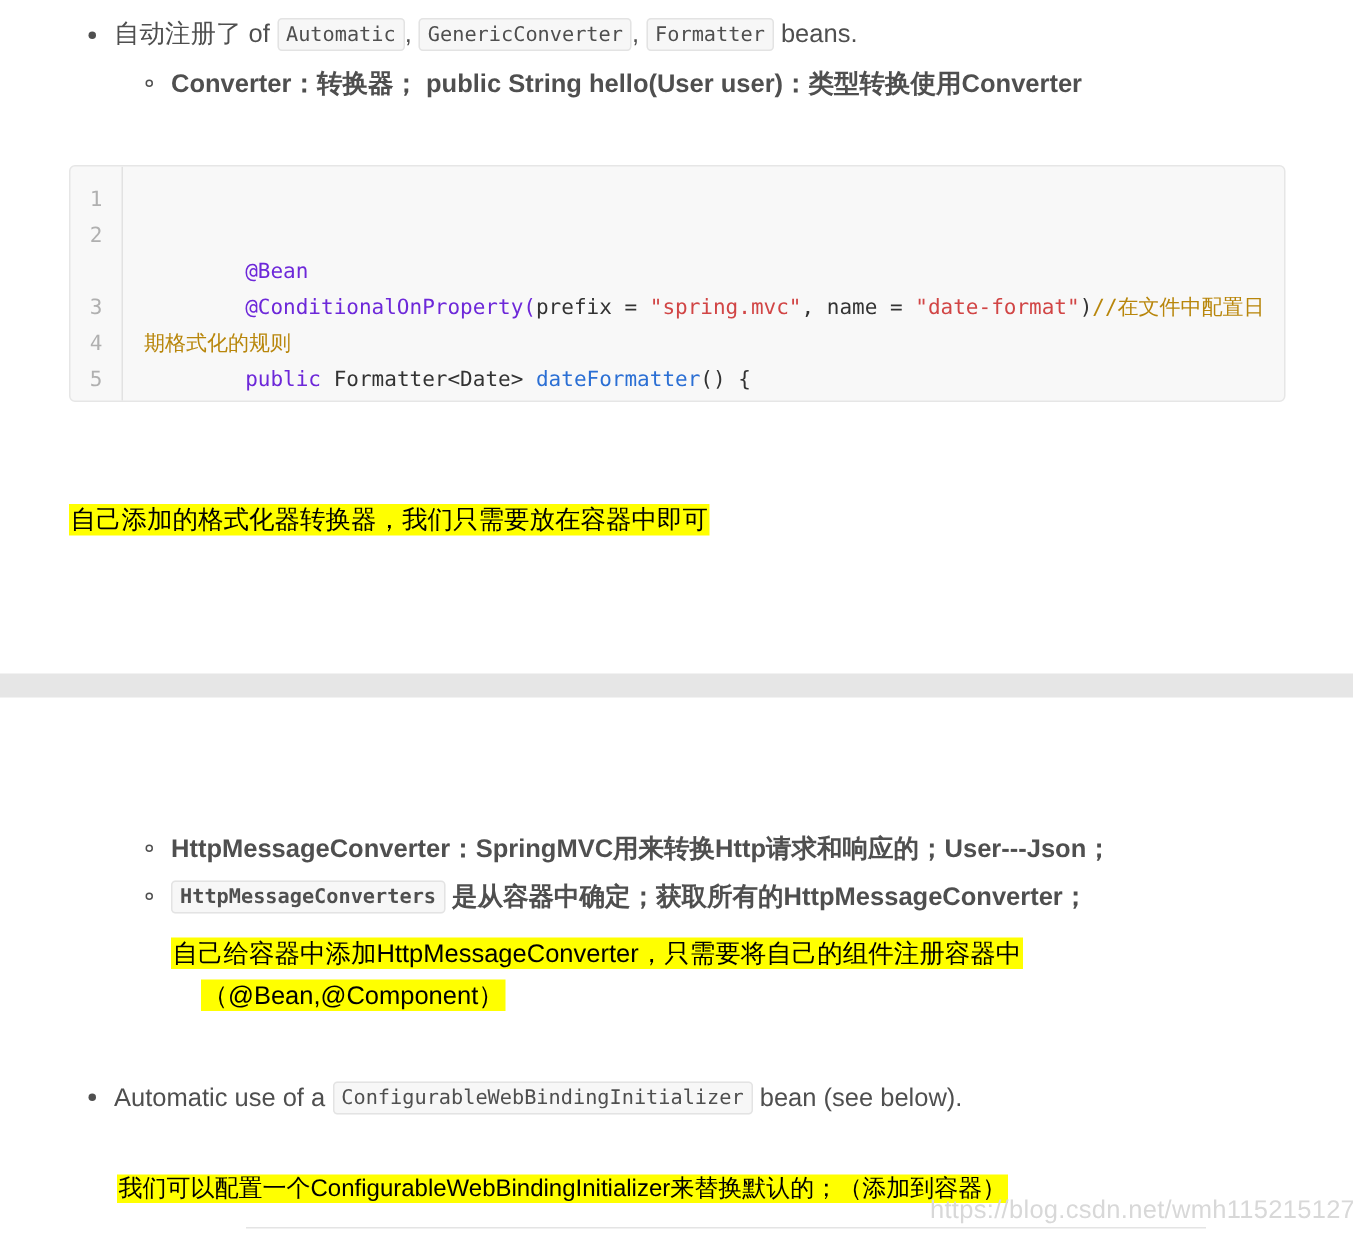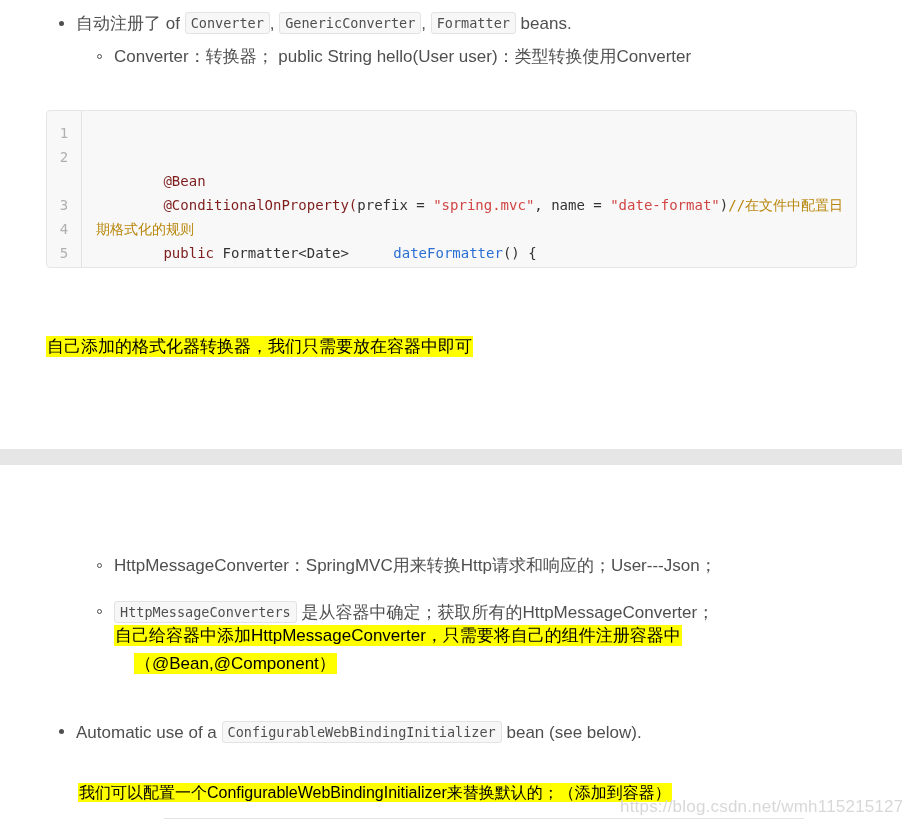--- a/index.html
+++ b/index.html
@@ -39,20 +39,21 @@
     top: 11px;
     width: 5px;
     height: 5px;
     border-radius: 50%;
     background: #4f4f4f;
   }
   ul.lvl2 {
     list-style: none;
     margin: 0;
     padding: 0;
+    font-weight: bold;
   }
   li.bullet2 {
     position: relative;
     padding-left: 30px;
     font-size: 17px;
     line-height: 28px;
     color: #4f4f4f;
   }
   li.bullet2::before {
     content: "";
@@ -116,25 +117,25 @@
   }
   .gutter div { height: 24px; }
   .gutter div.blank { visibility: hidden; }
   .codearea {
     flex: 1 1 auto;
     padding: 10px 0 10px 14px;
     white-space: pre-wrap;
     color: #333333;
   }
   .codearea .ln { display: block; }
-  .kw   { color: #7f1d1d; }
-  .fn   { color: #2b6fd4; margin-left: 36px; }
+  .kw   { color: #6d28d9; }
+  .fn   { color: #2b6fd4; }
   .str  { color: #d14545; }
   .cmt  { color: #b8860b; }
-  .ann  { color: #7f1d1d; }
+  .ann  { color: #6d28d9; }
   .plain{ color: #333333; }
 
   
   .grayband {
     position: absolute;
     left: 0;
     width: 902px;
     background: #e6e6e6;
   }
 
@@ -156,21 +157,21 @@
   .abs { position: absolute; }
 </style>
 </head>
 <body>
 
 <div class="page">
 
   <div class="abs" style="left:46px; top:10px; width:840px;">
     <ul class="lvl1">
       <li class="bullet1">
-        <span>自动注册了 of </span><code class="chip">Converter</code><span>, </span><code class="chip">GenericConverter</code><span>, </span><code class="chip">Formatter</code><span> beans.</span>
+        <span>自动注册了 of </span><code class="chip">Automatic</code><span>, </span><code class="chip">GenericConverter</code><span>, </span><code class="chip">Formatter</code><span> beans.</span>
       </li>
     </ul>
 
     <ul class="lvl2" style="margin-top:6px; margin-left:38px;">
       <li class="bullet2">
         <span>Converter：转换器； public String hello(User user)：类型转换使用Converter</span>
       </li>
     </ul>
   </div>
 
@@ -195,21 +196,21 @@
   </div>
 
 
   <div class="grayband" style="top:449px; height:16px;"></div>
 
   <div class="abs" style="left:84px; top:552px; width:800px;">
     <ul class="lvl2">
       <li class="bullet2">
         <span>HttpMessageConverter：SpringMVC用来转换Http请求和响应的；User---Json；</span>
       </li>
-      <li class="bullet2" style="margin-top:18px;">
+      <li class="bullet2" style="margin-top:4px;">
         <code class="chip">HttpMessageConverters</code><span> 是从容器中确定；获取所有的HttpMessageConverter；</span>
       </li>
     </ul>
   </div>
 
   <div class="abs" style="left:114px; top:623px; width:600px; font-size:17px; line-height:26px;">
     <div><span class="hl">自己给容器中添加HttpMessageConverter，只需要将自己的组件注册容器中</span></div>
     <div style="margin-top:2px;margin-left:20px;"><span class="hl">（@Bean,@Component）</span></div>
   </div>
 

